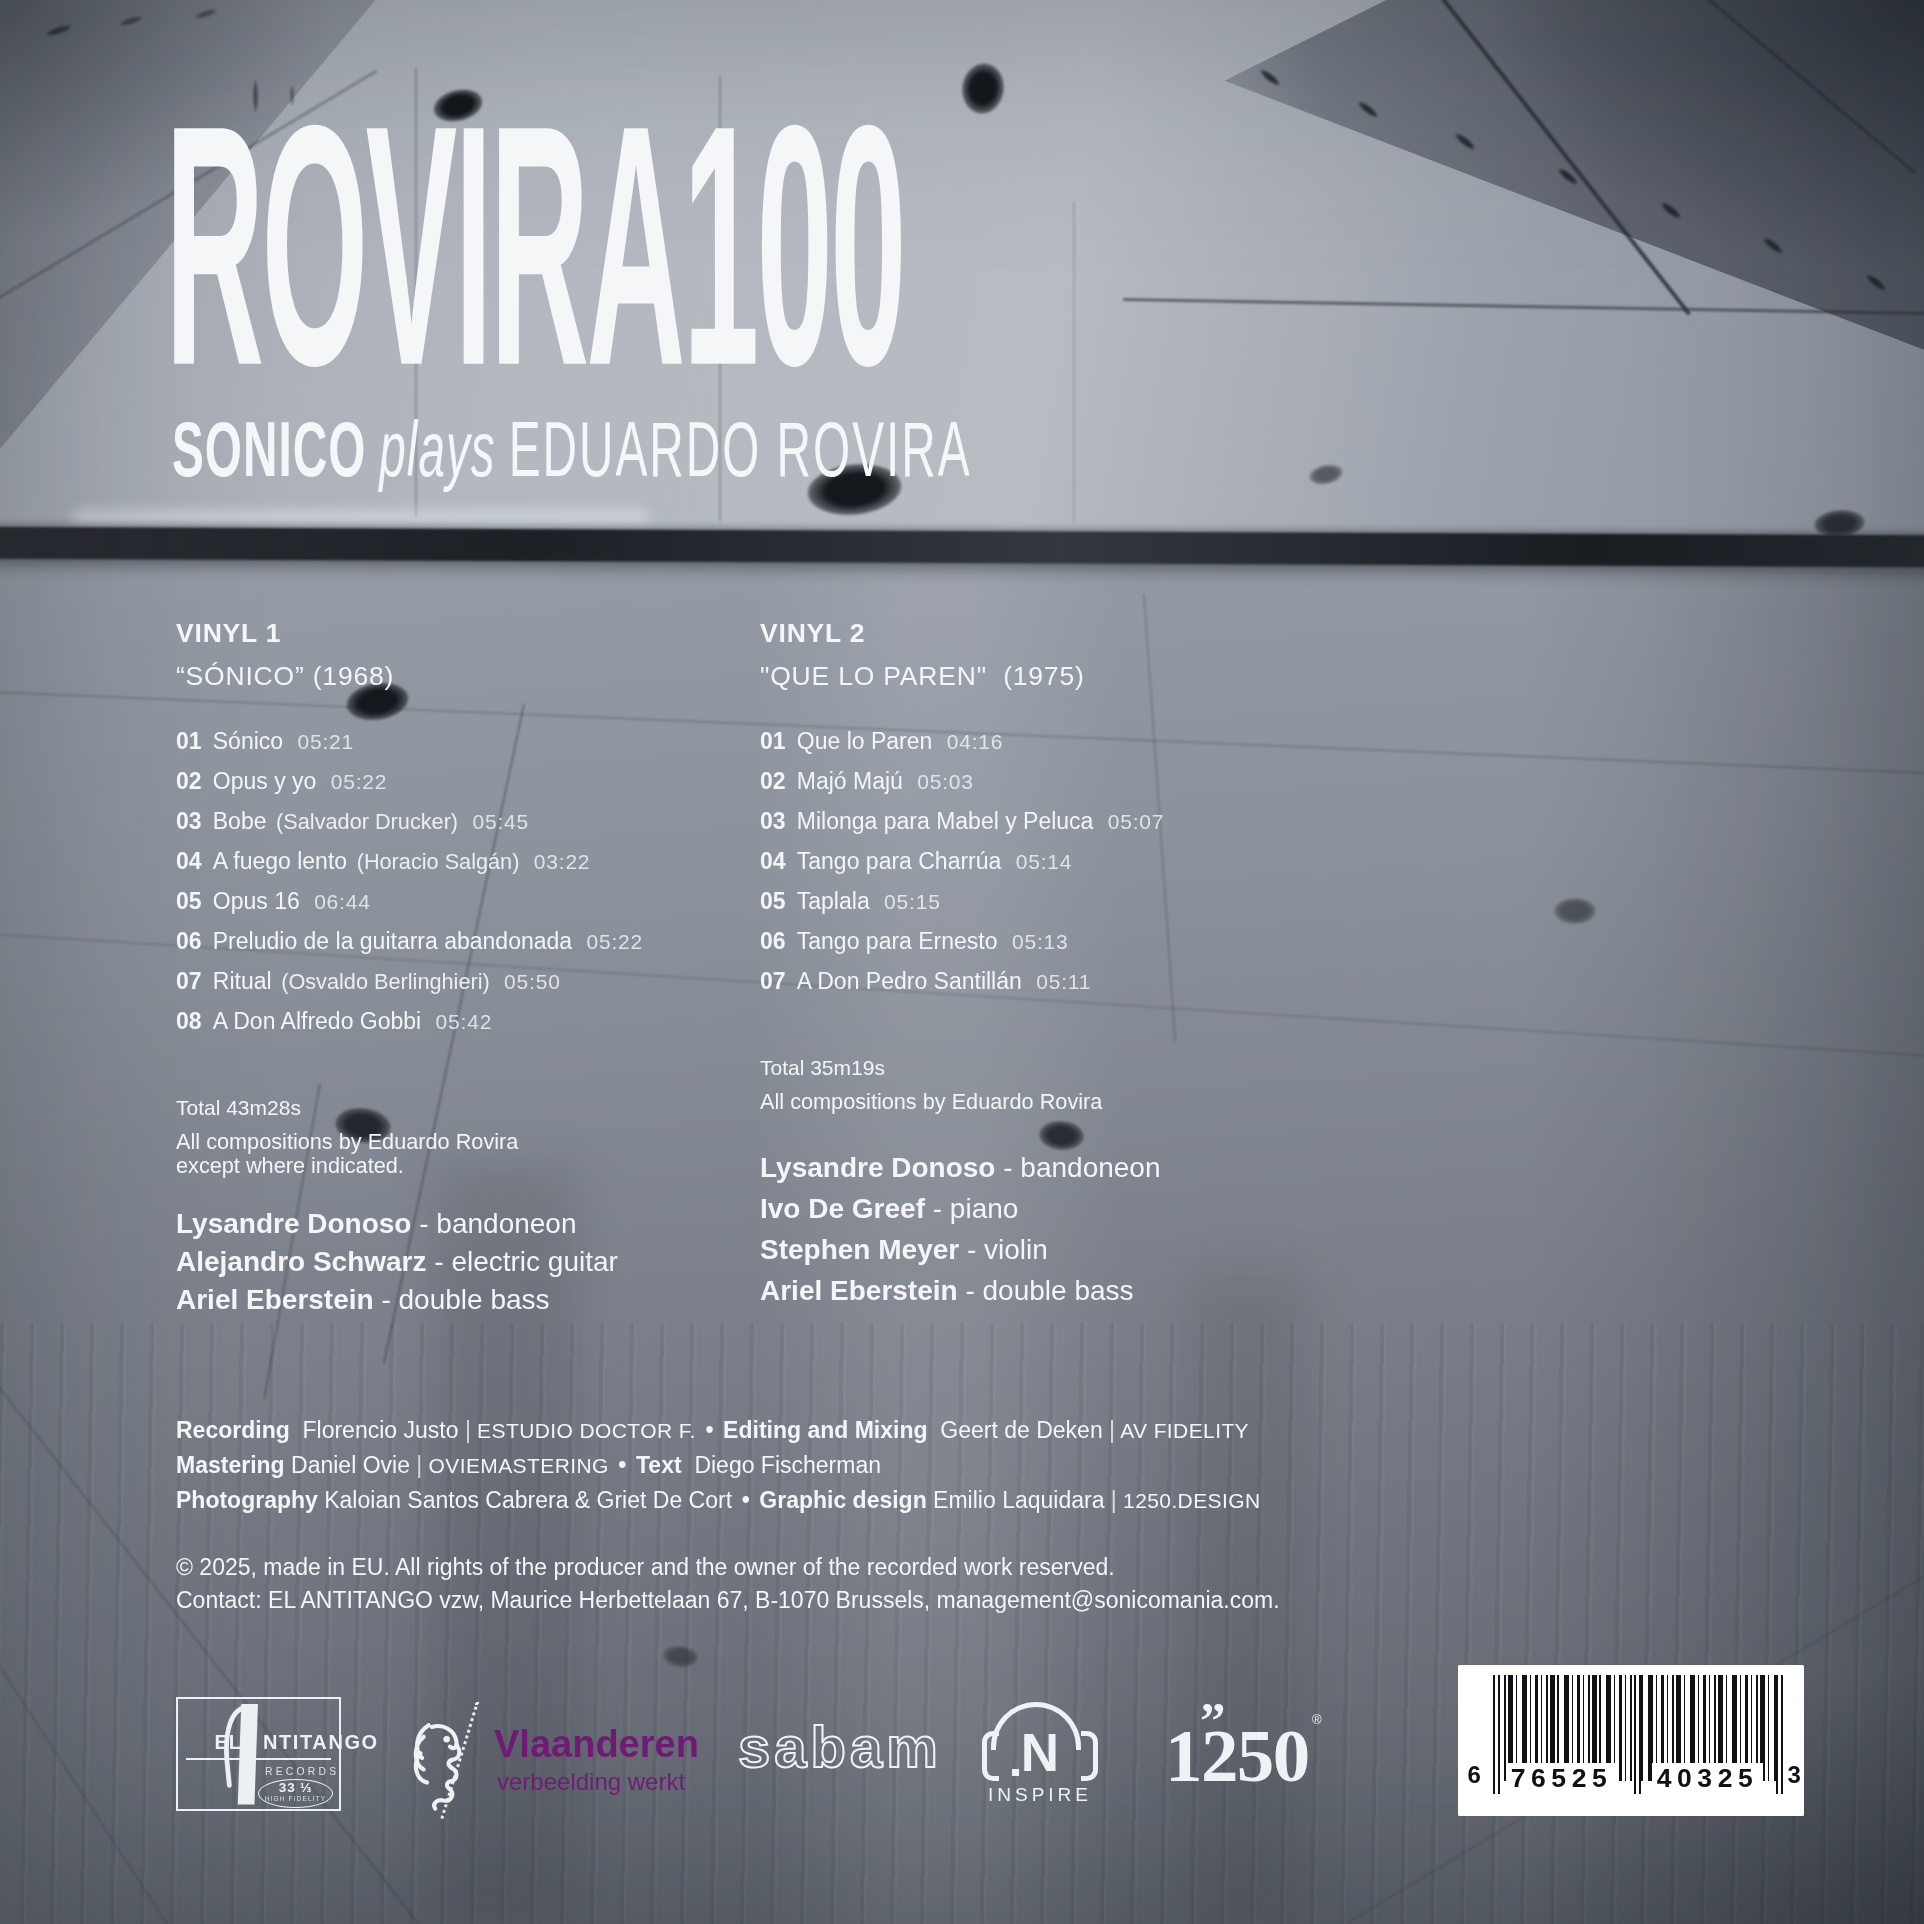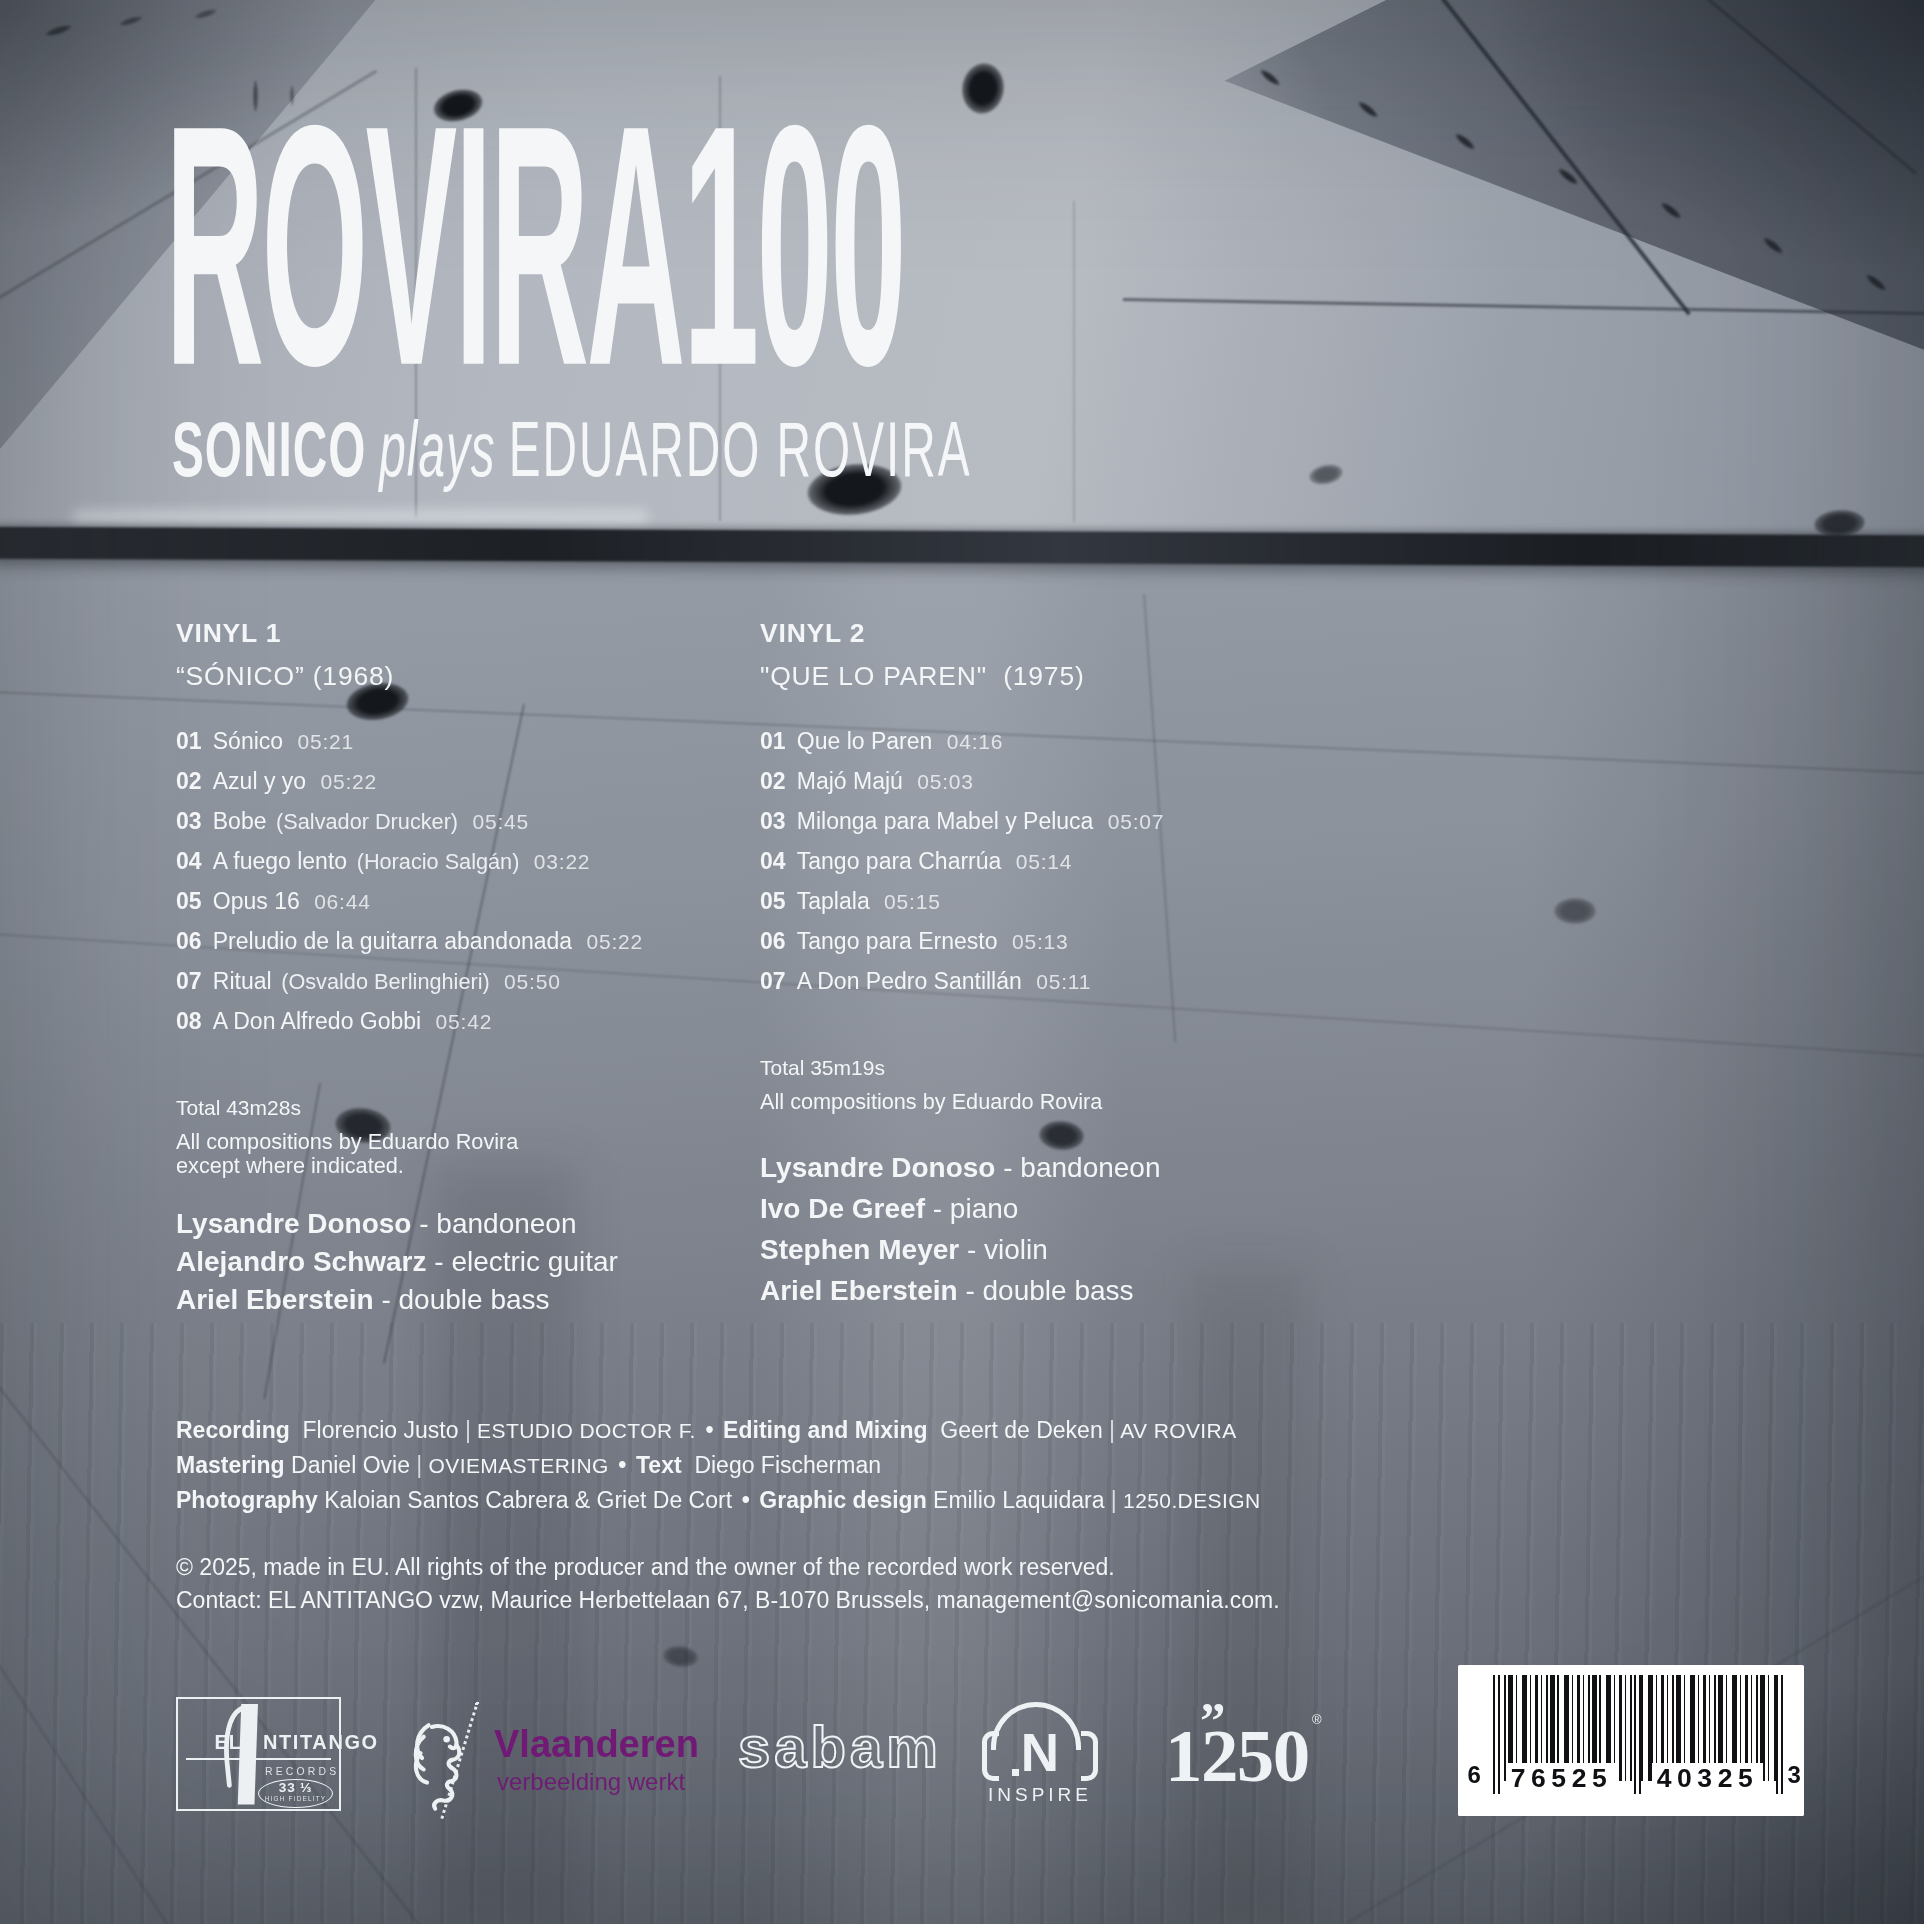--- a/index.html
+++ b/index.html
@@ -204,21 +204,21 @@
   <div class="col col1">
     <div class="v-header">VINYL 1</div>
     <div class="v-album">“SÓNICO” (1968)</div>
     <div class="tracks">
 
         <div class="trk">
           <span class="tn">01</span><span class="tt">Sónico</span><span class="tm">05:21</span>
         </div>
 
         <div class="trk">
-          <span class="tn">02</span><span class="tt">Azul y yo</span><span class="tm">05:22</span>
+          <span class="tn">02</span><span class="tt">Opus y yo</span><span class="tm">05:22</span>
         </div>
 
         <div class="trk">
           <span class="tn">03</span><span class="tt">Bobe</span><span class="tc">(Salvador Drucker)</span><span class="tm">05:45</span>
         </div>
 
         <div class="trk">
           <span class="tn">04</span><span class="tt">A fuego lento</span><span class="tc">(Horacio Salgán)</span><span class="tm">03:22</span>
         </div>
 
@@ -314,21 +314,21 @@
 
         <div class="mus">
           <span class="mn">Ariel Eberstein</span><span class="mi"> - double bass</span>
         </div>
       </div>
   </div>
 
   <div class="credits">
     <div class="cl">
       
-    <span class="seg lab">Recording</span><span class="seg txt">  Florencio Justo </span><span class="seg pipe">|</span><span class="seg caps"> ESTUDIO DOCTOR F.</span><span class="seg dot">•</span><span class="seg lab">Editing and Mixing</span><span class="seg txt">  Geert de Deken </span><span class="seg pipe">|</span><span class="seg caps"> AV ROVIRA</span></div>
+    <span class="seg lab">Recording</span><span class="seg txt">  Florencio Justo </span><span class="seg pipe">|</span><span class="seg caps"> ESTUDIO DOCTOR F.</span><span class="seg dot">•</span><span class="seg lab">Editing and Mixing</span><span class="seg txt">  Geert de Deken </span><span class="seg pipe">|</span><span class="seg caps"> AV FIDELITY</span></div>
     <div class="cl">
       
     <span class="seg lab">Mastering</span><span class="seg txt"> Daniel Ovie </span><span class="seg pipe">|</span><span class="seg caps"> OVIEMASTERING</span><span class="seg dot">•</span><span class="seg lab">Text</span><span class="seg txt">  Diego Fischerman</span></div>
     <div class="cl">
       
     <span class="seg lab">Photography</span><span class="seg txt"> Kaloian Santos Cabrera &amp; Griet De Cort</span><span class="seg dot">•</span><span class="seg lab">Graphic design</span><span class="seg txt"> Emilio Laquidara </span><span class="seg pipe">|</span><span class="seg caps"> 1250.DESIGN</span></div>
   </div>
 
   <div class="production">
 

